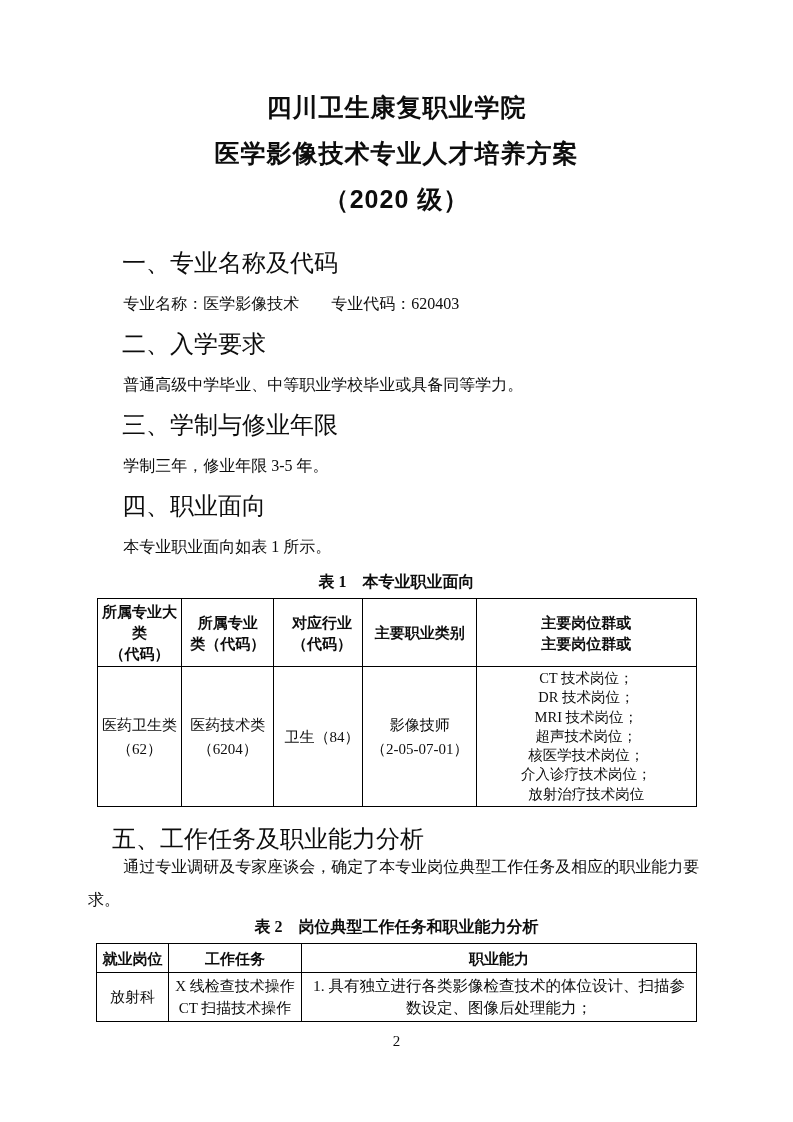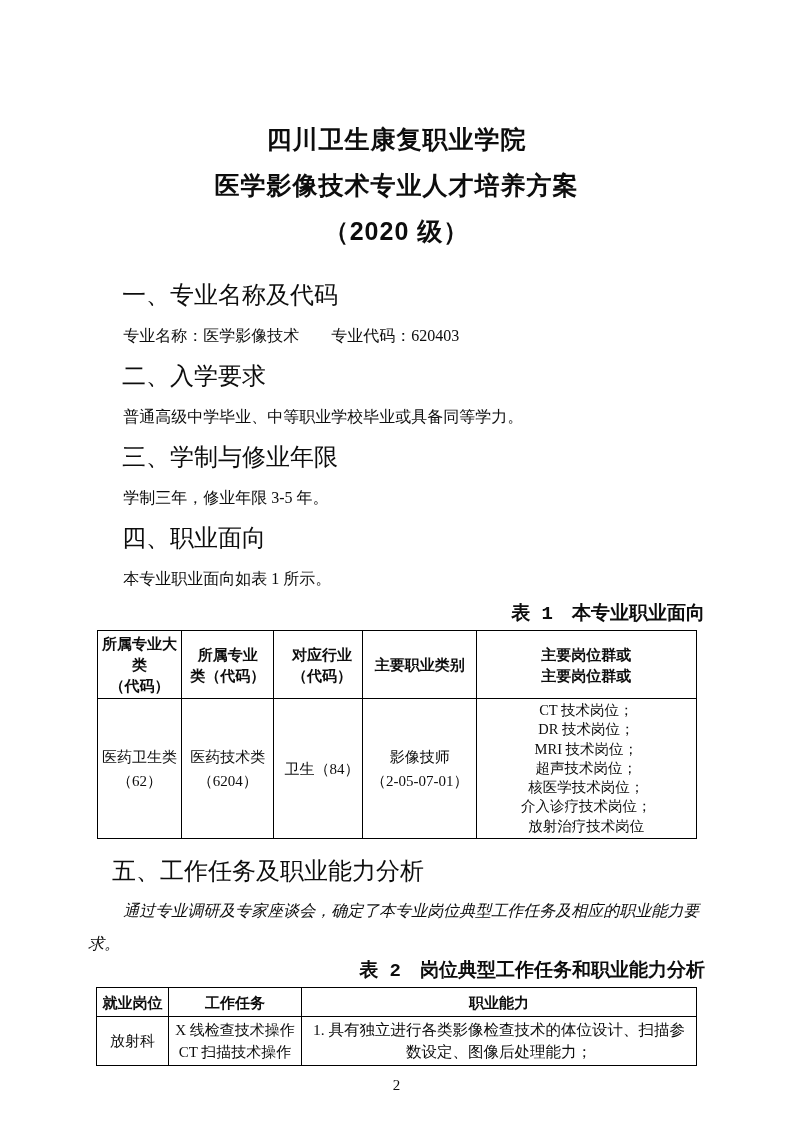--- a/index.html
+++ b/index.html
@@ -10,21 +10,21 @@
     margin: 0 auto;
     background: #ffffff;
     box-sizing: border-box;
     padding: 0 88px;
     overflow: hidden;
     font-family: "Liberation Serif", "DejaVu Serif", serif;
     color: #0d0d0d;
   }
   
   .title-block {
-    padding-top: 116px;
+    padding-top: 84px;
     text-align: center;
   }
   .title-line {
     font-family: "Liberation Sans", "DejaVu Sans", sans-serif;
     font-weight: 700;
     font-size: 25px;
     line-height: 46px;
     letter-spacing: 1px;
   }
   
@@ -39,25 +39,25 @@
     font-size: 16px;
     line-height: 33px;
     text-indent: 2.2em;
     margin: 0;
   }
   .mt-sec1 { margin-top: 30px; }
   .mt-body { margin-top: 13px; }
   .mt-head { margin-top: 13px; }
   
   .tbl-caption {
-    font-family: Liberation Mono, monospace;
+    font-family: Liberation Serif, serif;
     font-weight: 700;
-    font-size: 19px;
+    font-size: 16px;
     line-height: 22px;
-    text-align: right;
+    text-align: center;
     margin-top: 8px;
   }
   
   table {
     border-collapse: collapse;
     margin: 5px auto 0 auto;
     table-layout: fixed;
   }
   th, td {
     border: 1px solid #000;
@@ -179,21 +179,21 @@
           <div>超声技术岗位；</div>
           <div>核医学技术岗位；</div>
           <div>介入诊疗技术岗位；</div>
           <div>放射治疗技术岗位</div>
         </td>
       </tr>
     </tbody>
   </table>
 
   <div class="sec-heading" style="margin-top:21px;margin-left:24px;">五、工作任务及职业能力分析</div>
-  <p class="para" style="margin-top:12px;font-style:italic;">通过专业调研及专家座谈会，确定了本专业岗位典型工作任务及相应的职业能力要求。</p>
+  <p class="para" style="margin-top:0;">通过专业调研及专家座谈会，确定了本专业岗位典型工作任务及相应的职业能力要求。</p>
 
   <div class="tbl-caption" style="margin-top:0;">表 2　岗位典型工作任务和职业能力分析</div>
   <table class="t2">
     <thead>
       <tr>
         <th class="c1">就业岗位</th>
         <th class="c2">工作任务</th>
         <th class="c3">职业能力</th>
       </tr>
     </thead>

